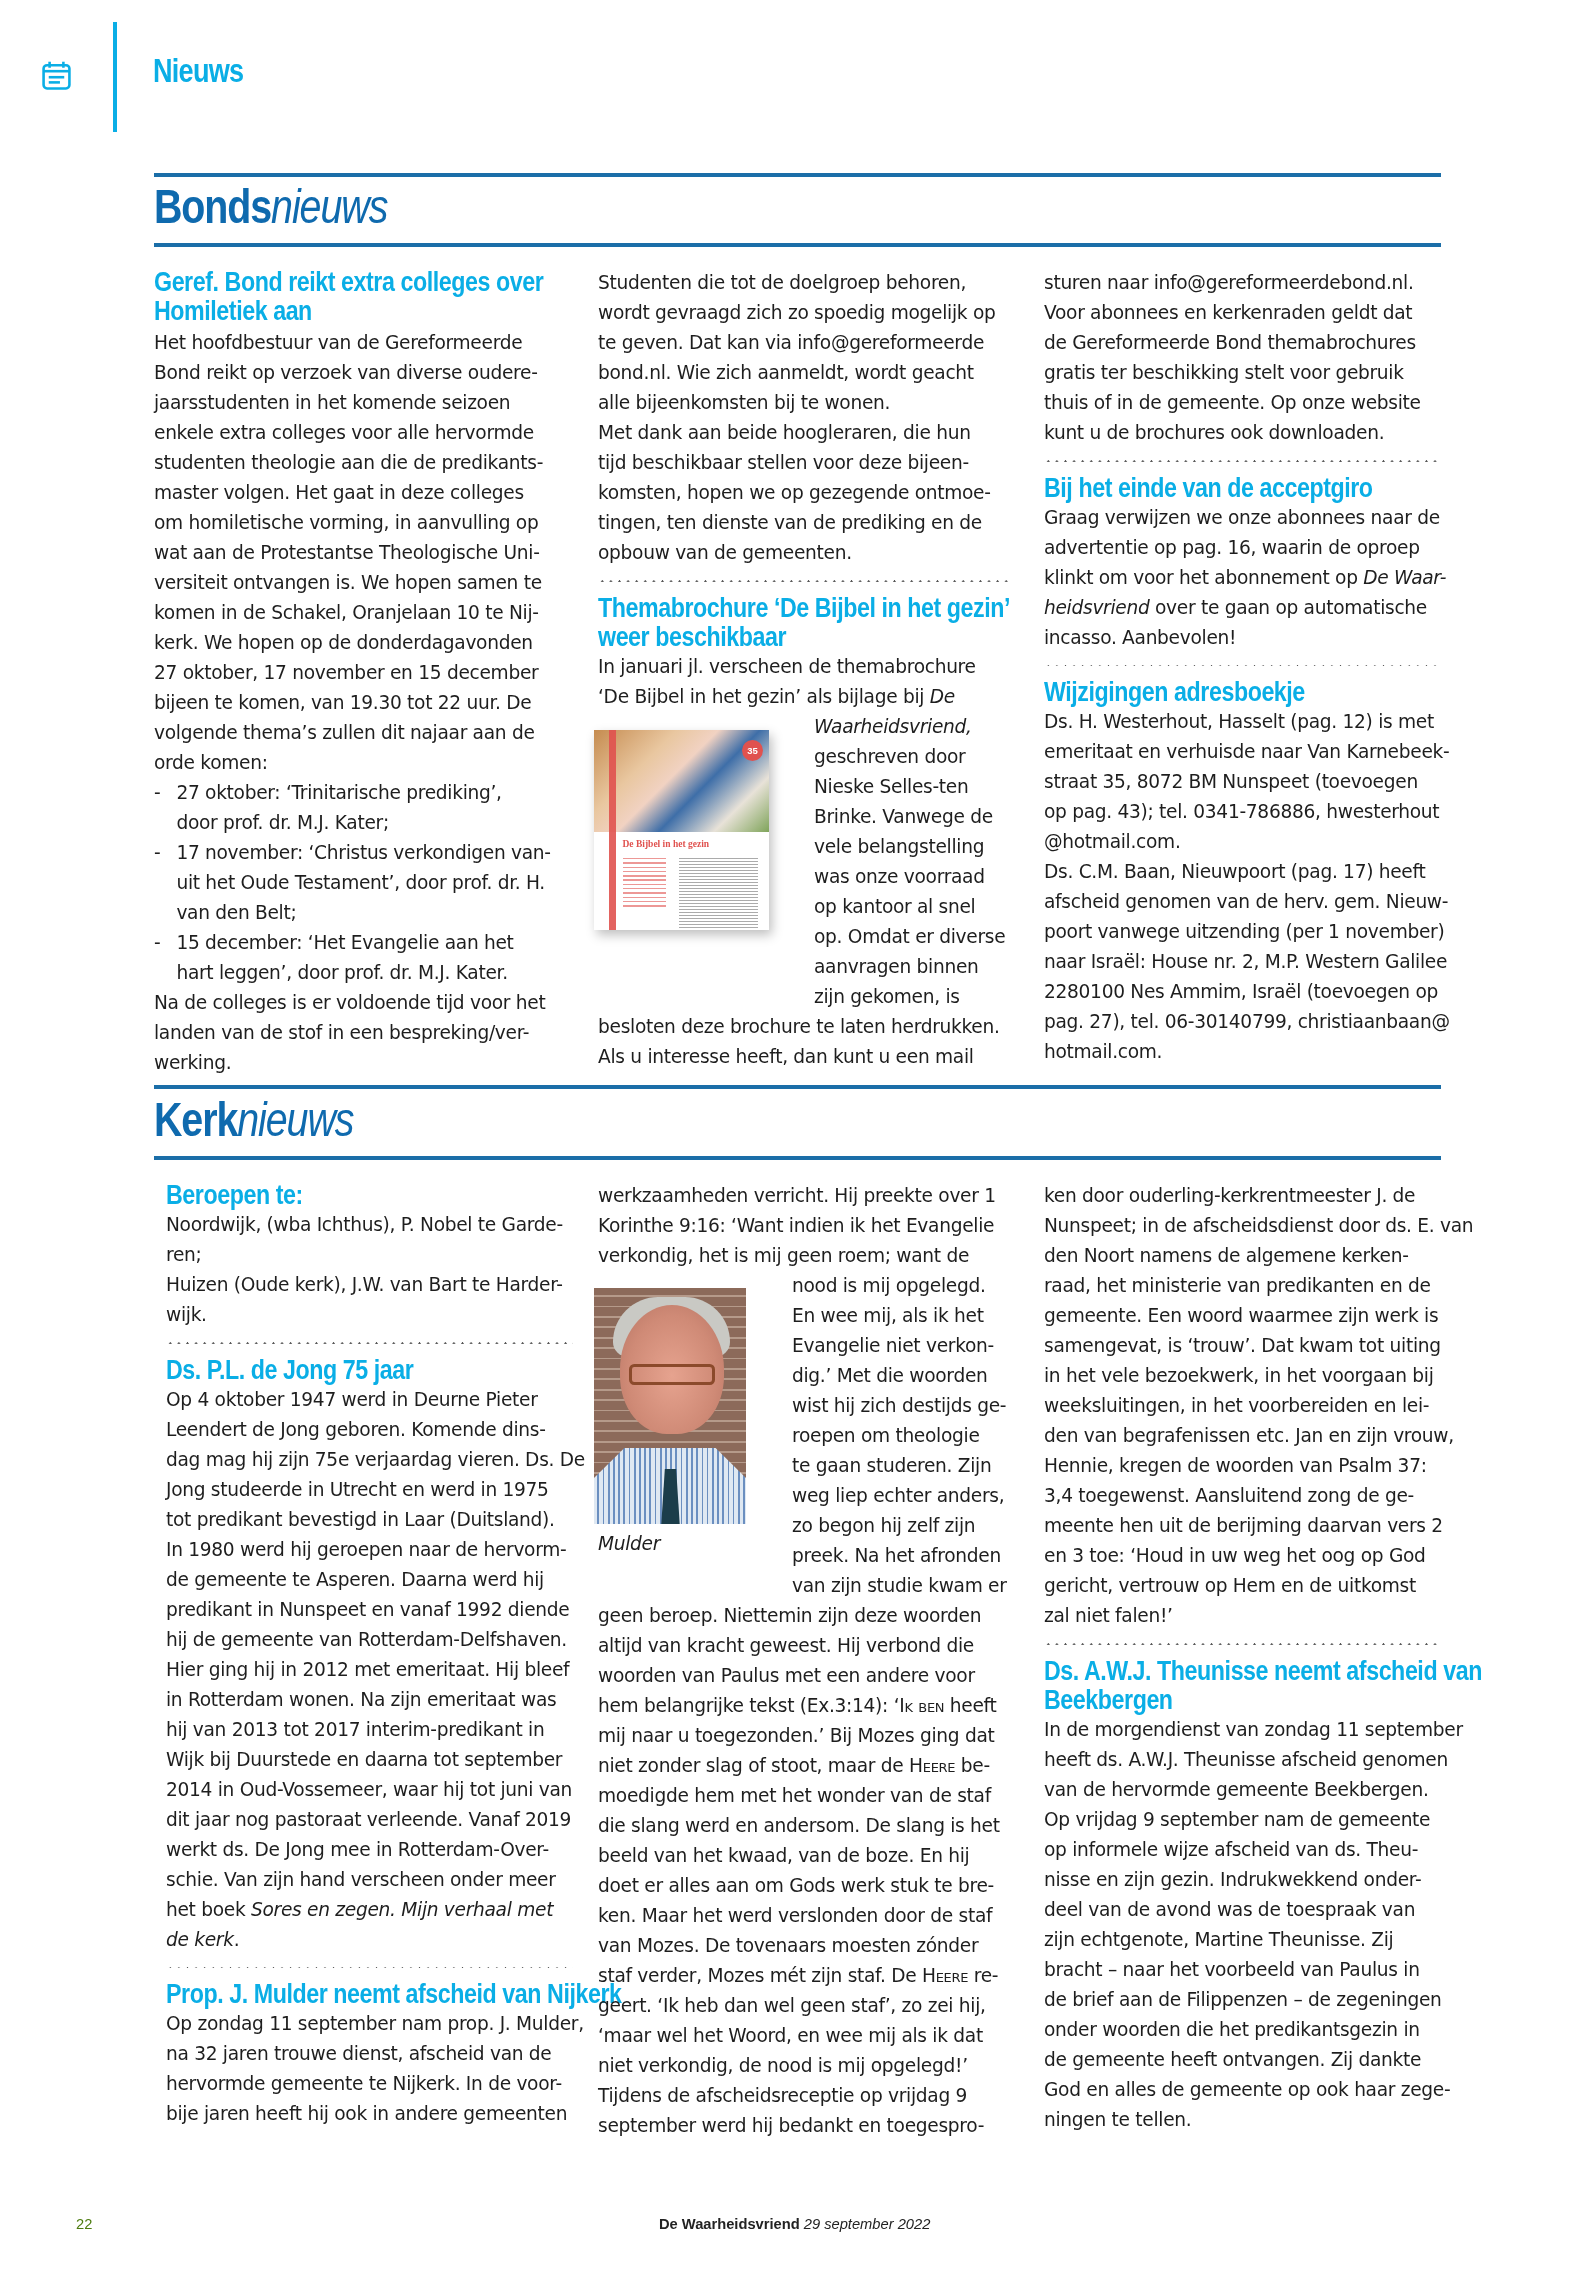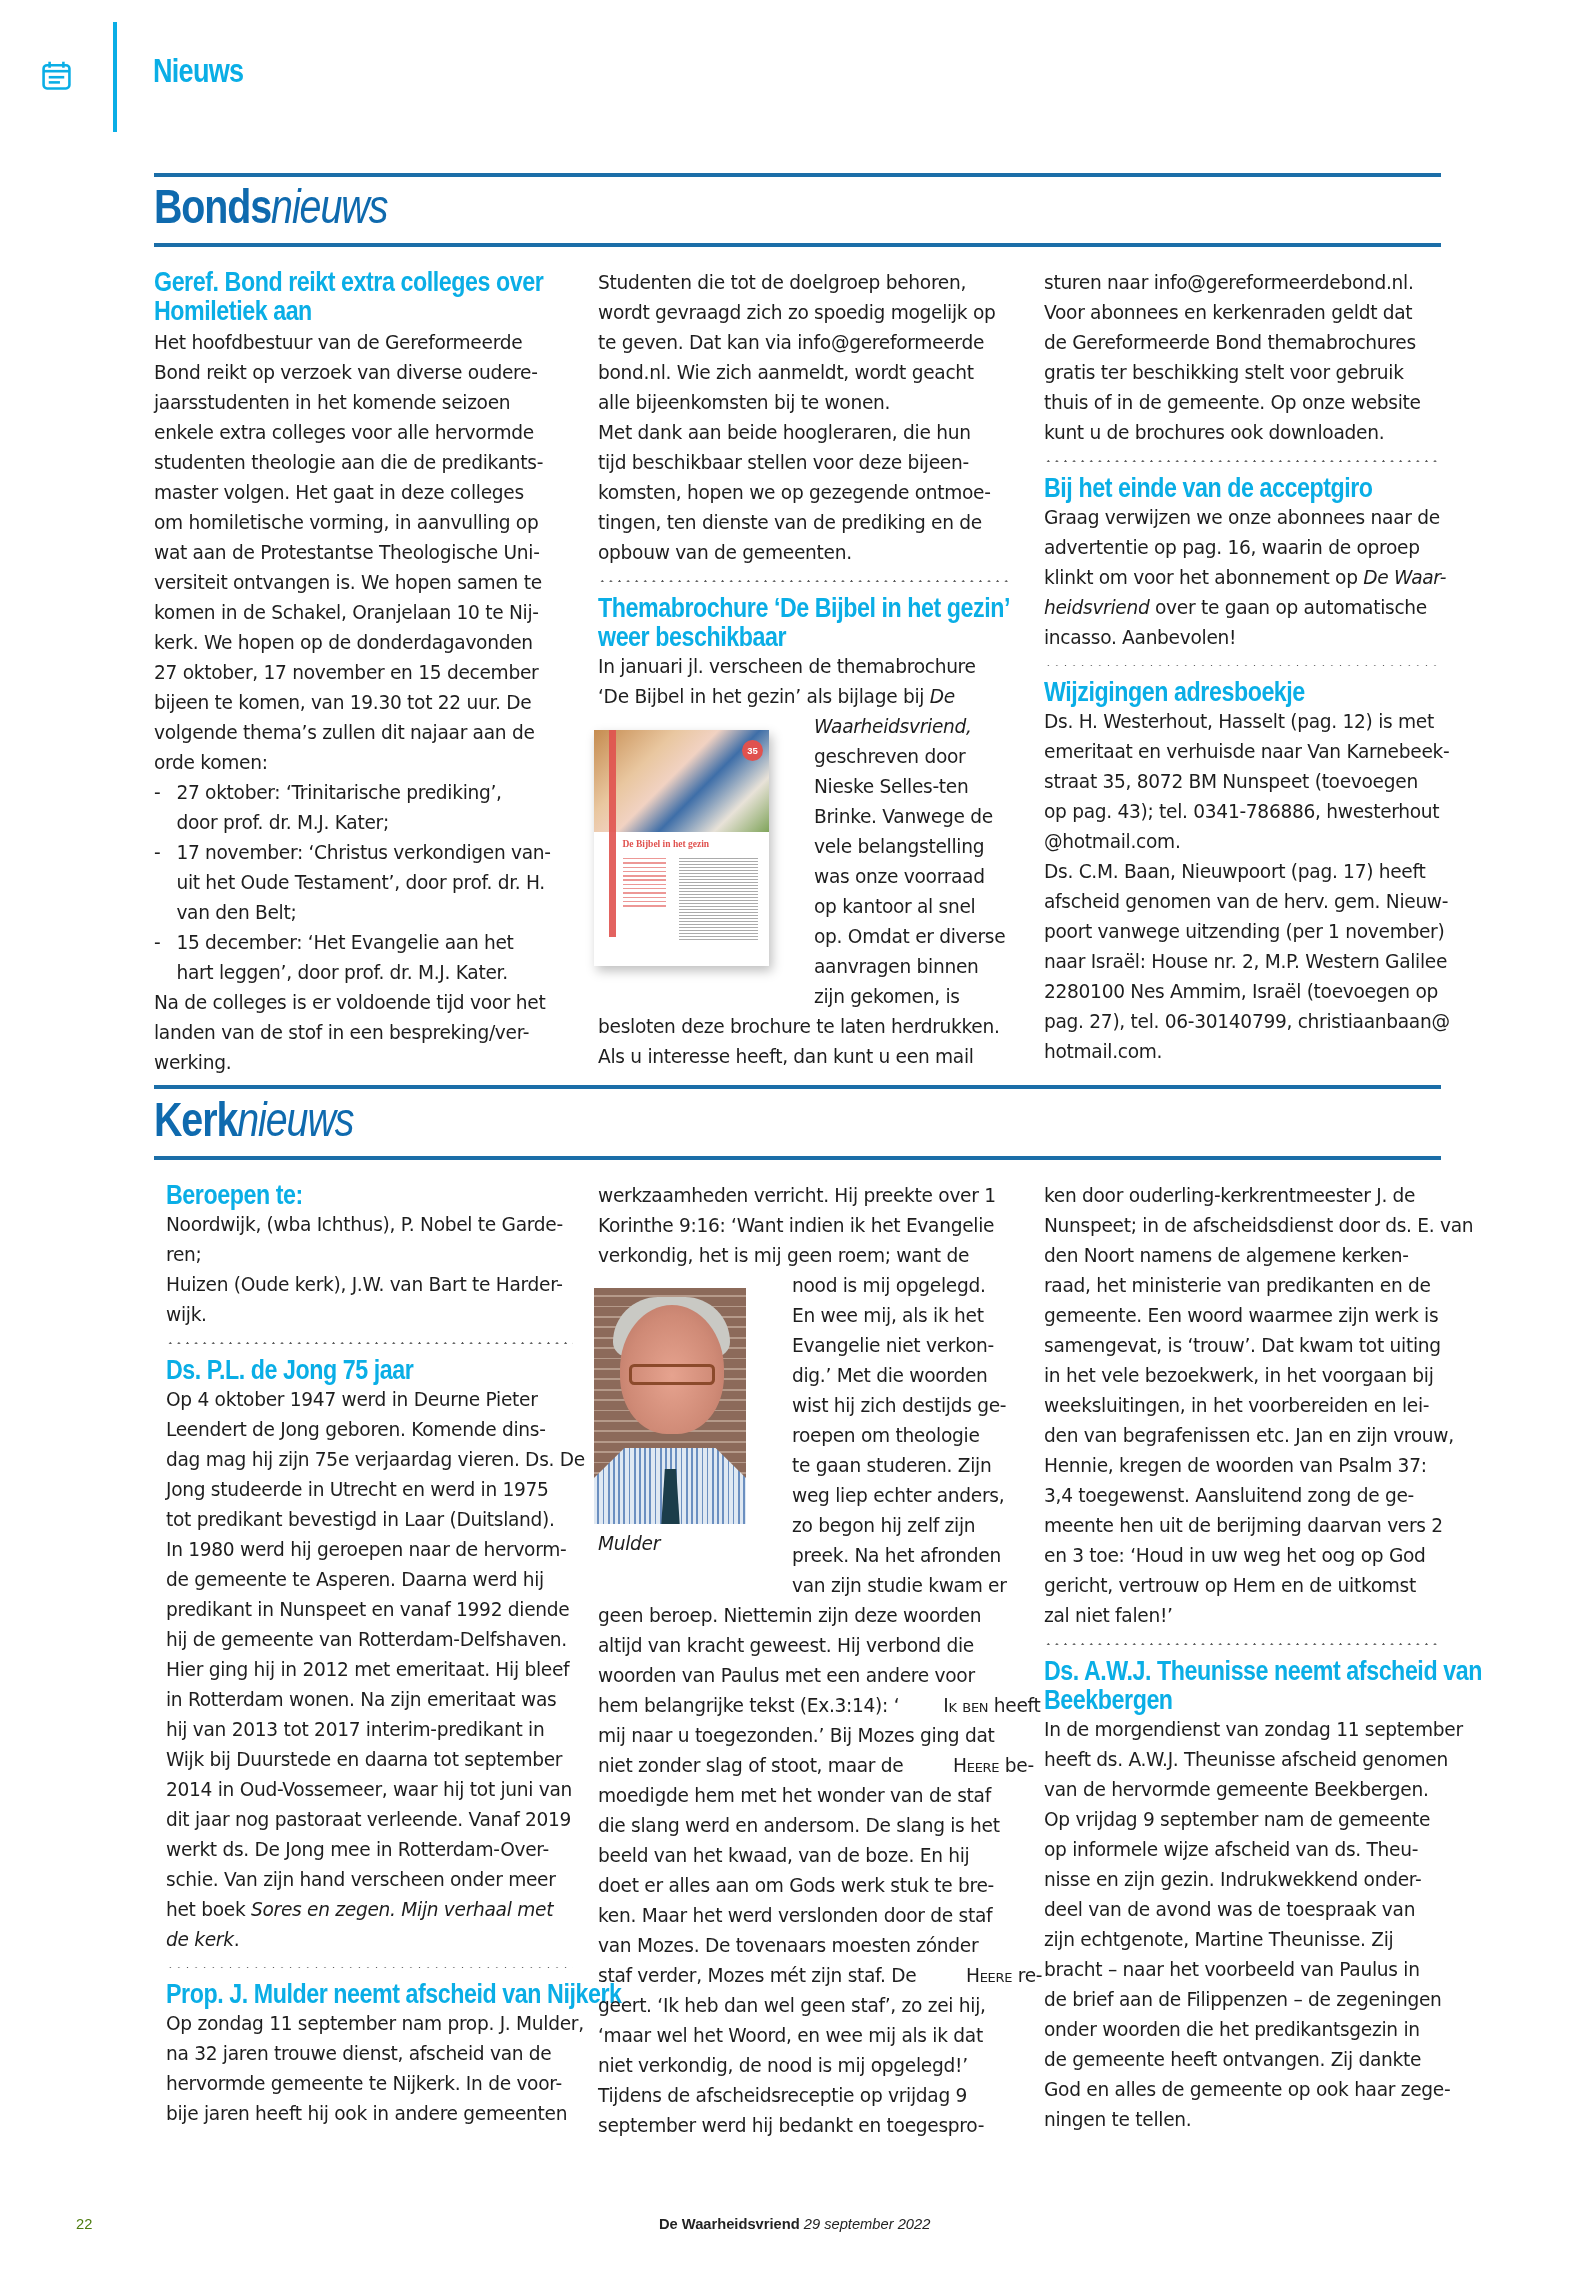--- a/index.html
+++ b/index.html
@@ -10,24 +10,24 @@
   .section-tag { left:153px; top:52px; font-family:"Liberation Sans", sans-serif; font-weight:bold; font-size:33px; color:#0aaee6; letter-spacing:-0.9px; transform:scaleX(0.82); transform-origin:left top; }
   .hrule { left:154px; width:1287px; height:3.5px; background:#1b6ea8; }
   .band-title { left:154px; font-family:"Liberation Sans", sans-serif; font-size:48px; color:#0f6aae; letter-spacing:-1.3px; transform:scaleX(0.82); transform-origin:left top; white-space:nowrap; }
   .band-title .b { font-weight:bold; }
   .band-title .i { font-style:italic; }
   .col { position:absolute; font-family:"DejaVu Sans", sans-serif; font-size:18.6px; line-height:30px; color:#1e1e1e; letter-spacing:-0.3px; }
   .line { white-space:nowrap; height:30px; }
   .head { font-family:"Liberation Sans", sans-serif; font-weight:bold; font-size:27px; line-height:29px; color:#0aaee6; letter-spacing:-0.5px; white-space:nowrap; transform:scaleX(0.86); transform-origin:left top; }
   .dots { height:1.7px; margin:12px 0 12px 0; background-image:radial-gradient(circle, #555 1px, transparent 1.2px); background-size:8.6px 2.6px; background-repeat:repeat-x; }
   .em { font-style:italic; }
-  .sc { font-variant:small-caps;margin-left:44px; }
+  .sc { font-variant:small-caps; }
   .ind { padding-left:22.4px; position:relative; }
   .ind .dash { position:absolute; left:0; }
-  .brochure { position:absolute; left:594px; top:730px; width:175px; height:236px; background:#fff; box-shadow:2.6px 5.2px 10.4px rgba(0,0,0,0.25); overflow:hidden; }
+  .brochure { position:absolute; left:594px; top:730px; width:175px; height:200px; background:#fff; box-shadow:2.6px 5.2px 10.4px rgba(0,0,0,0.25); overflow:hidden; }
   .brochure .photo { position:absolute; left:0; top:0; width:175px; height:102px; background:linear-gradient(135deg,#c58b4f 0%,#e9c7a0 30%,#f1d2c2 45%,#3e6ea8 60%,#e8e2d8 80%,#7fa45a 100%); }
   .brochure .redbar { position:absolute; left:14.7px; top:0; width:7.8px; height:207px; background:#e0524f; opacity:0.9; }
   .brochure .badge { position:absolute; left:148px; top:10.4px; width:21px; height:21px; border-radius:50%; background:#e0524f; color:#fff; font-size:9.5px; line-height:21px; text-align:center; font-family:"Liberation Sans", sans-serif; font-weight:bold; }
   .brochure .btitle { position:absolute; left:28.5px; top:109px; font-family:Liberation Serif, serif; font-weight:bold; font-size:9.5px; color:#e0524f; white-space:nowrap; }
   .brochure .txtl { position:absolute; left:28.5px; top:128px; width:43px; height:52px; background:repeating-linear-gradient(#e0524f 0 1.3px, transparent 1.3px 4.3px); opacity:0.6; }
   .brochure .txtr { position:absolute; left:85px; top:128px; width:79px; height:83px; background:repeating-linear-gradient(#444 0 0.9px, transparent 0.9px 3px); opacity:0.45; }
   .photo-mulder { position:absolute; left:594px; top:1288px; width:152px; height:236px; overflow:hidden; background:repeating-linear-gradient(0deg,#8c6a5a 0 8.6px,#b59a8a 8.6px 10.4px); }
   .photo-mulder .head-shape { position:absolute; left:26px; top:17.3px; width:104px; height:129px; border-radius:50% 50% 45% 45%; background:radial-gradient(ellipse at 50% 55%,#e6a38f 0%,#cf8a76 60%,#b57362 100%); }
   .photo-mulder .hair { position:absolute; left:19px; top:8.6px; width:117px; height:60px; border-radius:52px 52px 17.3px 17.3px; background:#c9c9c4; }
   .photo-mulder .glasses { position:absolute; left:35px; top:76px; width:86px; height:21px; border:3.5px solid #8b4a2b; border-radius:5.2px; box-sizing:border-box; }

